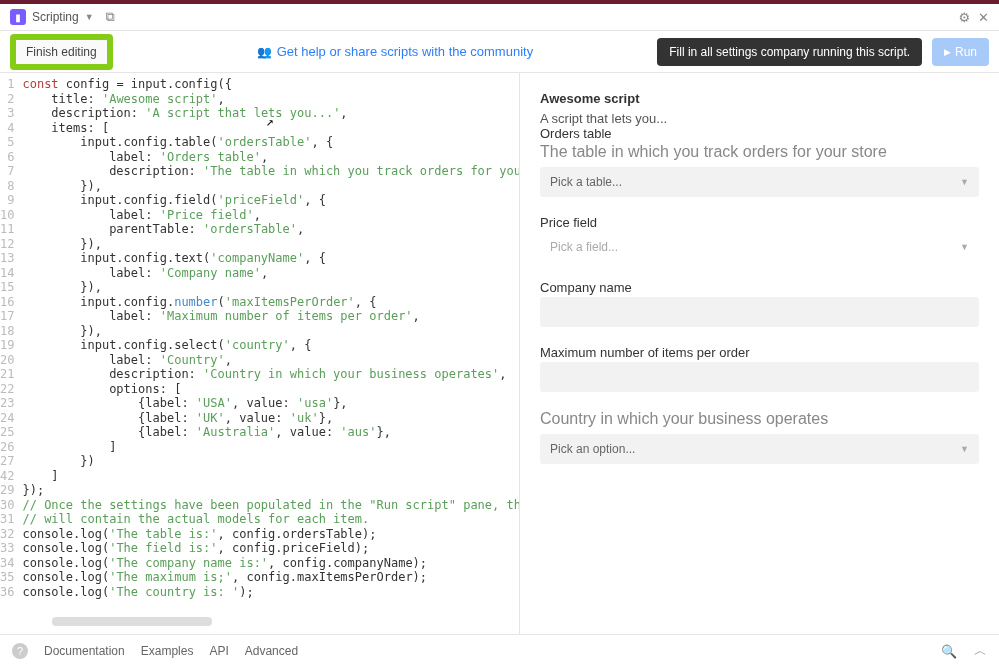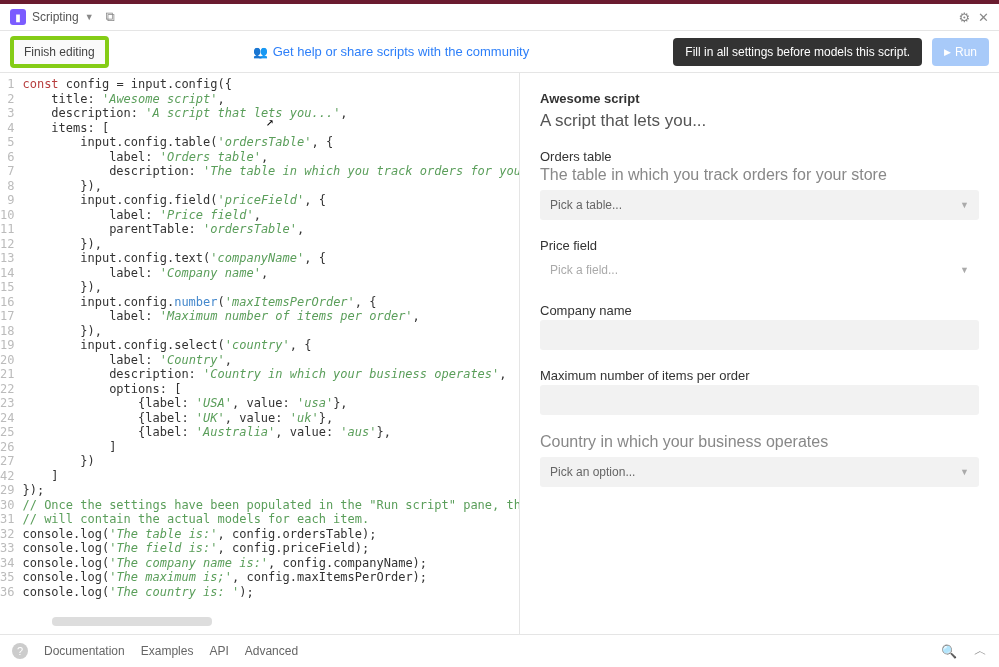--- a/index.html
+++ b/index.html
@@ -57,21 +57,21 @@
   .toolbar {
     height: 42px;
     background: #fff;
     border-bottom: 1px solid #e5e5e5;
     display: flex;
     align-items: center;
     padding: 0 10px;
     gap: 10px;
   }
   .btn {
-    border: 4px solid #84cc16;
+    border: 6px solid #84cc16;
     background: #fafafa;
     color: #444;
     padding: 5px 10px;
     border-radius: 4px;
     font-size: 12px;
     cursor: pointer;
   }
   .btn-help {
     border: none;
     background: transparent;
@@ -132,21 +132,21 @@
     padding-right: 8px;
     user-select: none;
   }
   .gutter div { height: 14.5px; }
   .code {
     white-space: pre;
     flex: 1;
   }
   .code div { height: 14.5px; }
   .kw { color: #b73e3e; }
-  .str { color: #5a9e5a; font-style: italic; }
+  .str { color: #5a9e5a; }
   .cmt { color: #5a9e5a; }
   .num { color: #4488cc; margin-top: 20px; }
   .pln { color: #333; }
   .hscroll {
     position: absolute;
     bottom: 8px;
     left: 52px;
     width: 160px;
     height: 9px;
     background: #ddd;
@@ -158,23 +158,22 @@
     padding: 18px 20px;
     overflow-y: auto;
   }
   .side-pane h1 {
     font-size: 13px;
     font-weight: 600;
     color: #333;
     margin-bottom: 5px;
   }
   .side-pane .desc {
-    font-size: 17px;
+    font-size: 13px;
     color: #555;
-    margin-bottom: 18px;
   }
   .field-block { margin-bottom: 18px; }
   .field-label {
     font-size: 13px;
     color: #333;
     margin-bottom: 2px;
   }
   .field-desc {
     font-size: 16px;
     color: #888;
@@ -266,21 +265,21 @@
     <span>✕</span>
   </div>
 </div>
 
 <div class="toolbar">
   <button class="btn">Finish editing</button>
   <button class="btn-help">
     <span class="ppl">👥</span>
     <span>Get help or share scripts with the community</span>
   </button>
-  <div class="toast">Fill in all settings before models this script.</div>
+  <div class="toast">Fill in all settings company running this script.</div>
   <button class="btn-run">
     <span class="tri">▶</span>
     <span>Run</span>
   </button>
 </div>
 
 <div class="main">
   <div class="editor-pane">
     <div class="code-area">
       <div class="gutter" id="gutter">

